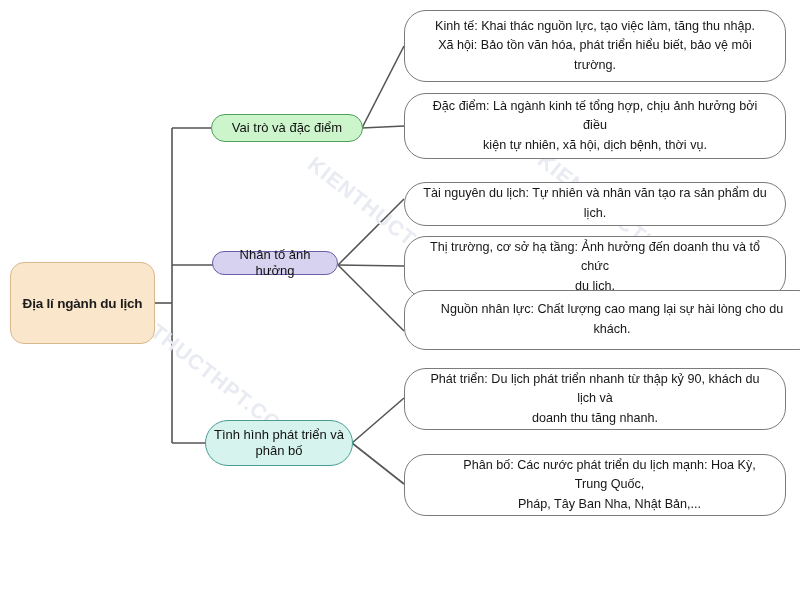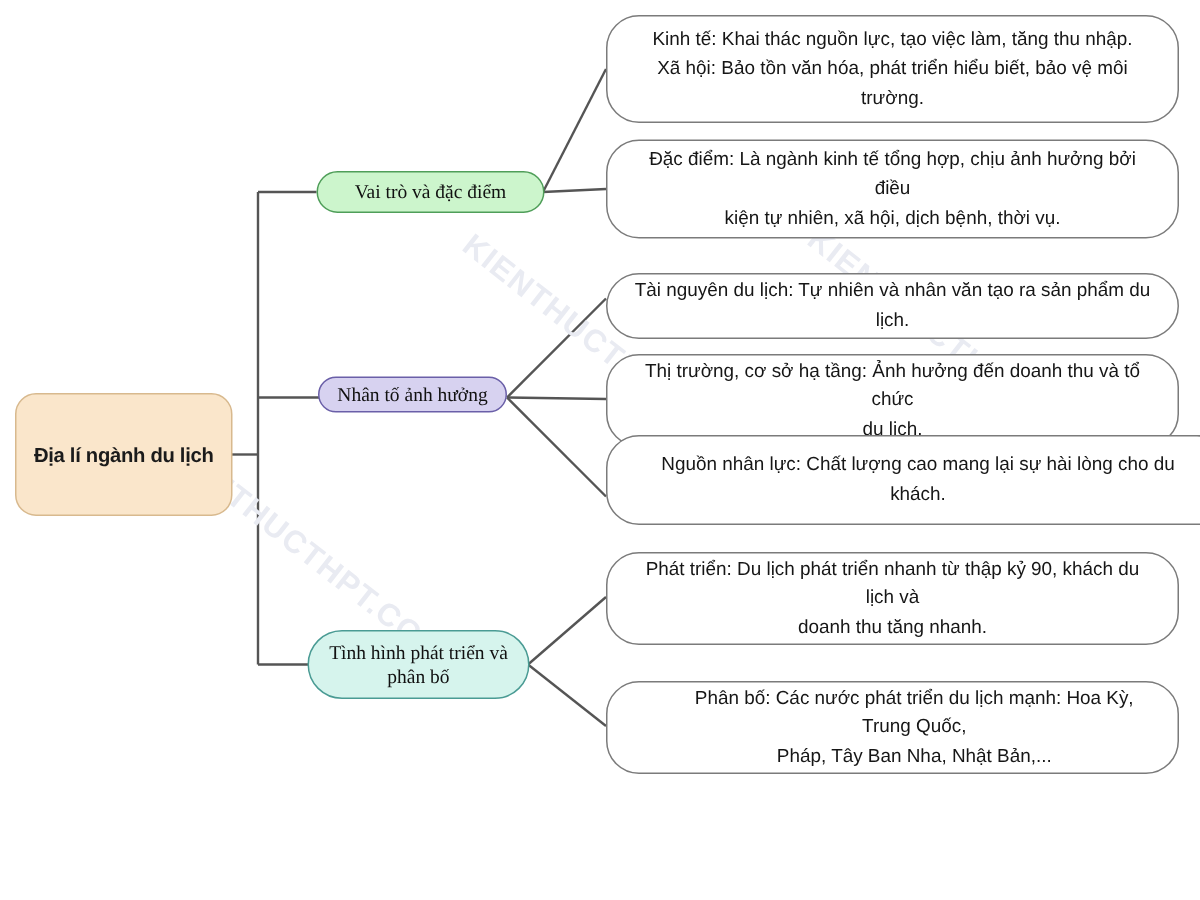--- a/index.html
+++ b/index.html
@@ -66,21 +66,20 @@
     color: #1b1b1b;
     letter-spacing: -0.2px;
   }
 
   .node-branch {
     border-radius: 999px;
     font-size: 13px;
     color: #111111;
     line-height: 1.25;
     padding: 0 6px;
-    font-family: Liberation Serif, serif;
   }
   .branch-green  { background: #ccf5cc; border: 1px solid #4f9e59; }
   .branch-purple { background: #d7d2f0; border: 1px solid #6a5fa8; }
   .branch-cyan   { background: #d6f4ed; border: 1px solid #4a9b94; }
 
   .node-leaf {
     border-radius: 22px;
     background: #ffffff;
     border: 1px solid #7b7b7b;
     font-size: 12.6px;

